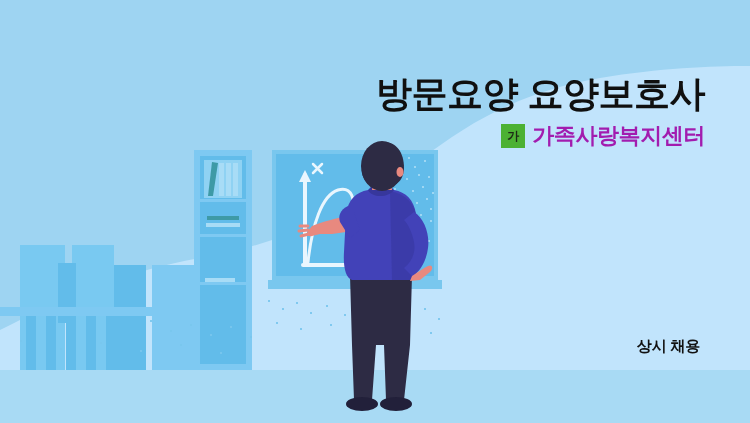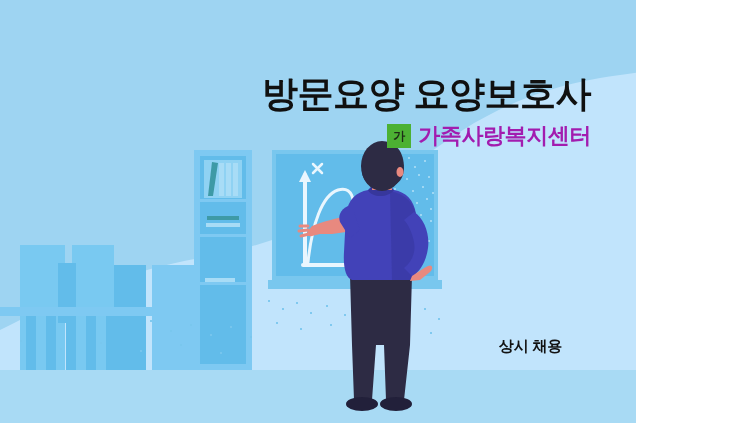--- a/index.html
+++ b/index.html
@@ -3,21 +3,21 @@
 <meta charset="utf-8">
 <title>Recruitment Banner</title>
 <style>
   html, body {
     margin: 0;
     padding: 0;
     background: #ffffff;
   }
   #banner {
     position: relative;
-    width: 636px;
+    width: 750px;
     height: 423px;
     overflow: hidden;
     font-family: "Liberation Sans", "DejaVu Sans", sans-serif;
     background: #9ed4f2;
     user-select: none;
   }
   .layer { position: absolute; }
 
   
   #bg-base {
@@ -63,21 +63,21 @@
     flex: 0 0 auto;
   }
   #company-name {
     font-size: 22px;
     font-weight: bold;
     color: #a21caf;
     letter-spacing: -0.4px;
     line-height: 1;
   }
   #tagline {
-    right: 74px;
+    right: 50px;
     top: 338px;
     font-size: 15px;
     font-weight: bold;
     color: #111111;
     letter-spacing: -0.2px;
     line-height: 1;
     white-space: nowrap;
   }
 </style>
 </head>

